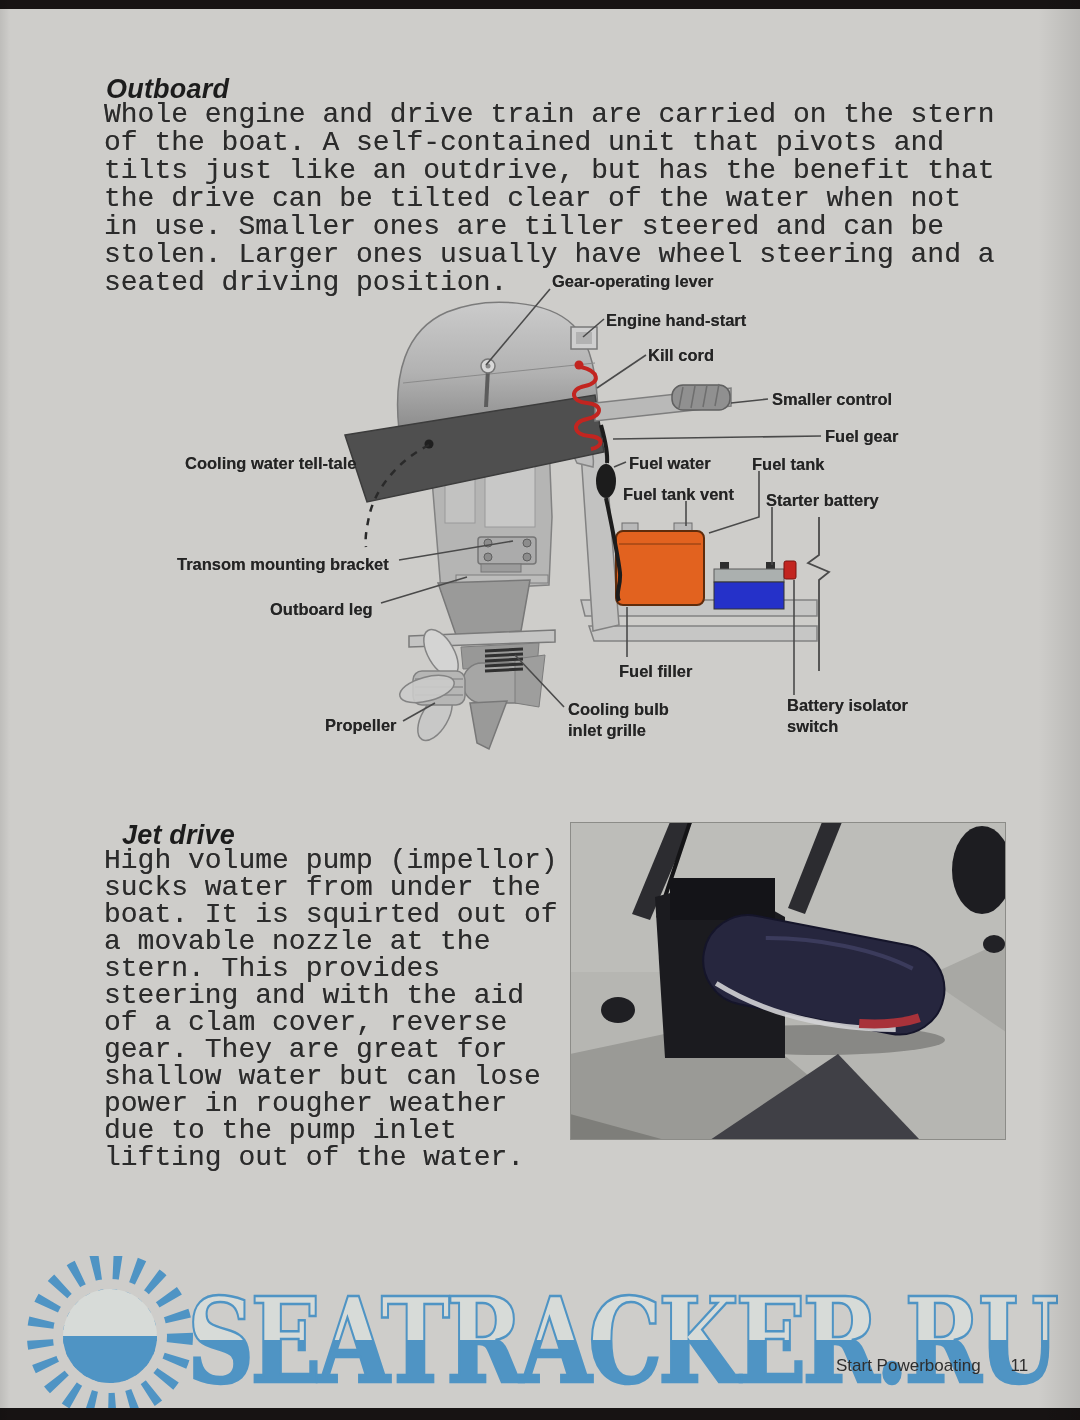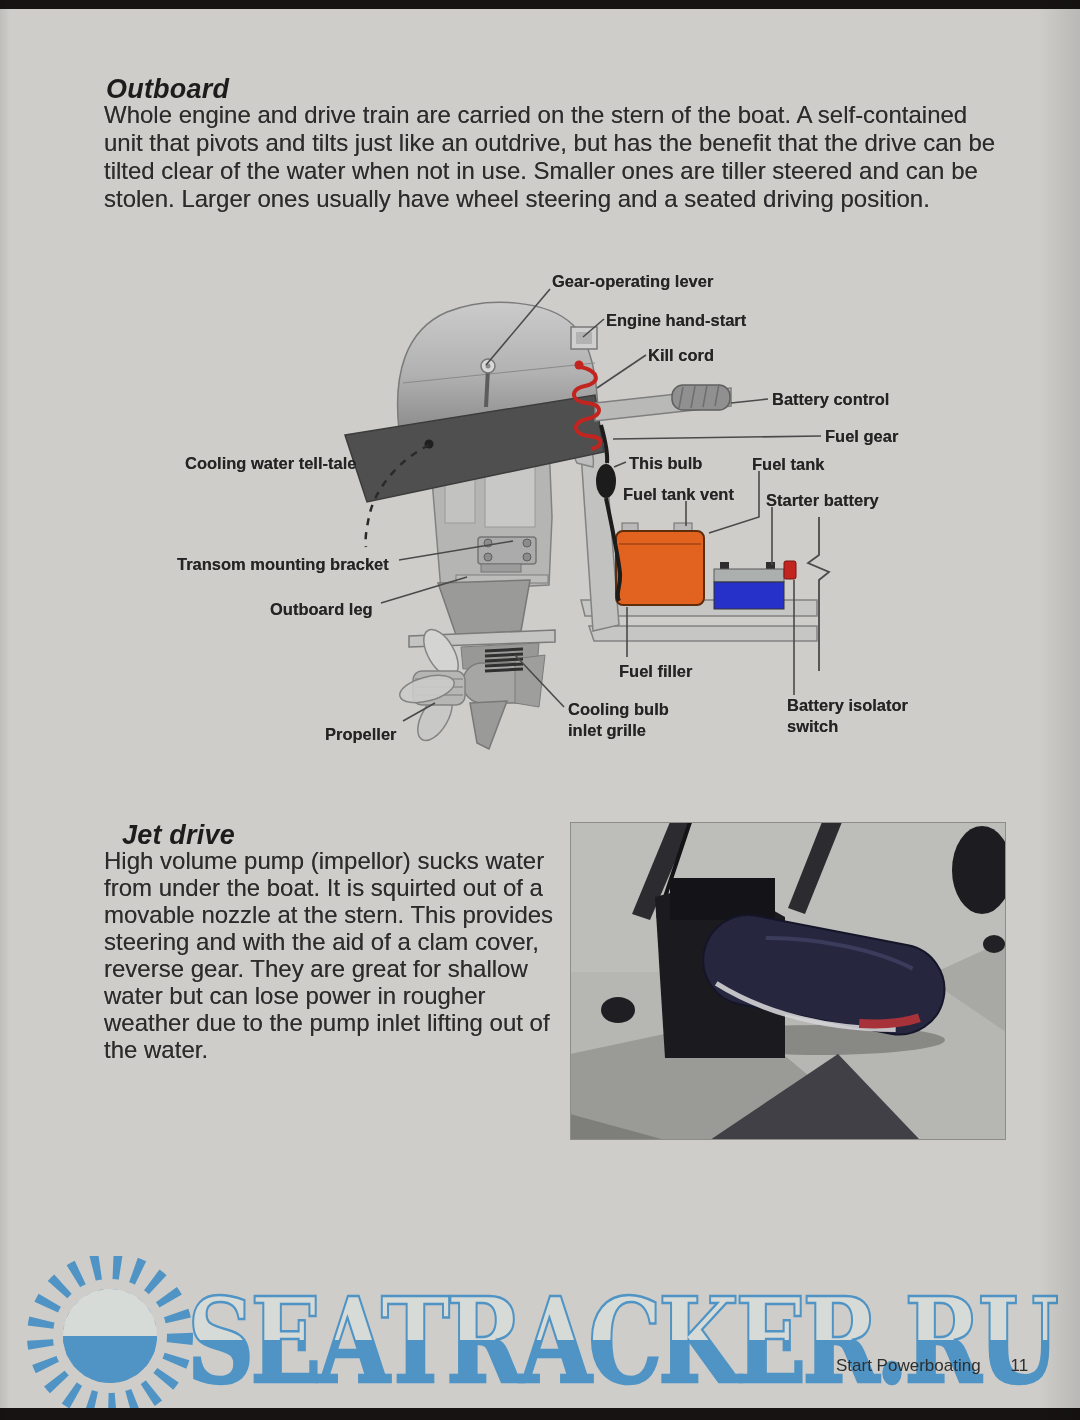--- a/index.html
+++ b/index.html
@@ -12,22 +12,23 @@
   #bar-top{top:0;height:9px;}
   #bar-bottom{top:1408px;height:12px;}
   .edge-shade{position:absolute;top:0;height:1420px;pointer-events:none;}
   #shade-right{right:0;width:42px;background:linear-gradient(to right,rgba(0,0,0,0),rgba(0,0,0,0.10));}
   #shade-left{left:0;width:10px;background:linear-gradient(to right,rgba(0,0,0,0.08),rgba(0,0,0,0));}
   .h-italic{
     position:absolute;font-weight:bold;font-style:italic;font-size:27px;color:#1c1c1c;
     letter-spacing:.2px;
   }
   .para{
-    position:absolute;font-size:24px;line-height:28px;color:#2b2b2b;
+    position:absolute;font-size:28px;line-height:28px;color:#2b2b2b;
     text-shadow:0 0 .6px rgba(40,40,40,.55);
+    font-family:Liberation Mono, monospace;
   }
   #outboard-heading{left:106px;top:74px;}
   #outboard-para{left:104px;top:101px;width:902px;}
   #jetdrive-heading{left:106px;top:820px;margin-left:16px;}
   #jetdrive-para{left:104px;top:847px;width:470px;line-height:27px;}
   #diagram{position:absolute;left:15px;top:255px;width:1080px;height:520px;}
   #diagram svg{position:absolute;left:0;top:0;}
   .dlabel{
     position:absolute;font-weight:bold;font-size:16.5px;color:#242424;
     line-height:1.3;white-space:nowrap;text-shadow:0 0 .5px rgba(30,30,30,.6);
@@ -166,31 +167,31 @@
       <path d="M388,466 L420,448"></path>
       <path d="M549,452 L500,400"></path>
       <path d="M779,325 L779,440"></path>
       <path d="M414,190 C378,208 358,240 354,262 C351,276 350,284 351,292" stroke="#2a2a2a" stroke-width="2.5" stroke-dasharray="7 7"></path>
     </g>
   </svg>
 
   <div class="dlabel" style="left:537px;top:16px;">Gear-operating lever</div>
   <div class="dlabel" style="left:591px;top:55px;">Engine hand-start</div>
   <div class="dlabel" style="left:633px;top:90px;">Kill cord</div>
-  <div class="dlabel" style="left:757px;top:134px;">Battery control</div>
+  <div class="dlabel" style="left:757px;top:134px;">Smaller control</div>
   <div class="dlabel" style="left:810px;top:171px;">Fuel gear</div>
-  <div class="dlabel" style="left:614px;top:198px;">This bulb</div>
+  <div class="dlabel" style="left:614px;top:198px;">Fuel water</div>
   <div class="dlabel" style="left:737px;top:199px;">Fuel tank</div>
   <div class="dlabel" style="left:608px;top:229px;">Fuel tank vent</div>
   <div class="dlabel" style="left:751px;top:235px;">Starter battery</div>
   <div class="dlabel" style="left:170px;top:198px;">Cooling water tell-tale</div>
   <div class="dlabel" style="left:162px;top:299px;">Transom mounting bracket</div>
   <div class="dlabel" style="left:255px;top:344px;">Outboard leg</div>
   <div class="dlabel" style="left:604px;top:406px;">Fuel filler</div>
-  <div class="dlabel" style="left:310px;top:460px;margin-top:9px;">Propeller</div>
+  <div class="dlabel" style="left:310px;top:460px;">Propeller</div>
   <div class="dlabel wrap" style="left:553px;top:444px;width:128px;">Cooling bulb inlet grille</div>
   <div class="dlabel wrap" style="left:772px;top:440px;width:150px;">Battery isolator switch</div>
 </div>
 
 <div class="h-italic" id="jetdrive-heading">Jet drive</div>
 <div class="para" id="jetdrive-para">High volume pump (impellor) sucks water from under the boat. It is squirted out of a movable nozzle at the stern. This provides steering and with the aid of a clam cover, reverse gear. They are great for shallow water but can lose power in rougher weather due to the pump inlet lifting out of the water.</div>
 
 <div id="photo">
   <svg width="436" height="318" viewBox="0 0 436 318">
     <rect x="0" y="0" width="436" height="318" fill="#b6b6b2"></rect>

